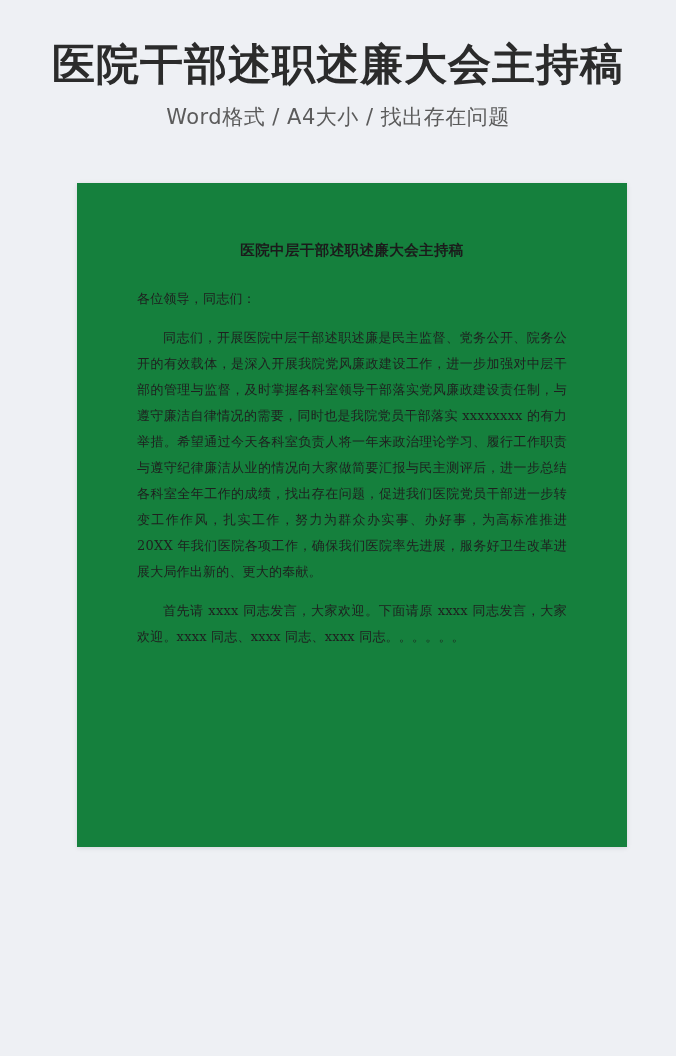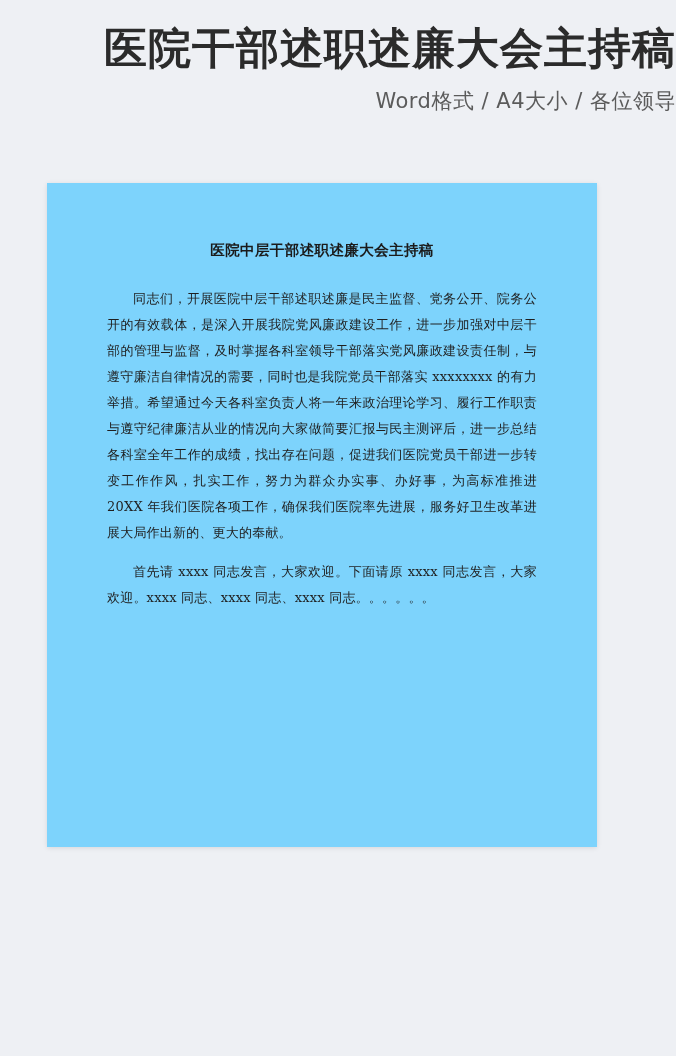--- a/index.html
+++ b/index.html
@@ -13,47 +13,47 @@
     font-family: "Liberation Sans", sans-serif;
     overflow: hidden;
   }
   .page-wrap {
     width: 676px;
     height: 1056px;
     position: relative;
     box-sizing: border-box;
   }
   .header {
-    padding-top: 24px;
-    text-align: right;
+    padding-top: 40px;
+    text-align: center;
   }
   .header-title {
     font-family: "DejaVu Sans", sans-serif;
     font-size: 43px;
     font-weight: bold;
     color: #2b2b2b;
     letter-spacing: 1px;
     line-height: 1.15;
     margin: 0;
   }
   .header-sub {
     margin-top: 14px;
     font-family: "DejaVu Sans", sans-serif;
     font-size: 21px;
     color: #5b5b5b;
     font-weight: normal;
     letter-spacing: 0.5px;
   }
   .doc-sheet {
     position: absolute;
-    left: 47px;
+    left: 77px;
     top: 183px;
     width: 550px;
     height: 664px;
-    background: #7dd3fc;
+    background: #15803d;
     box-shadow: 0 1px 5px rgba(0,0,0,0.10);
     box-sizing: border-box;
     overflow: hidden;
   }
   .doc-inner {
     padding: 58px 60px 0 60px;
   }
   .doc-title {
     text-align: center;
     font-family: "DejaVu Serif", serif;
@@ -78,24 +78,25 @@
     text-indent: 0;
   }
 </style>
 </head>
 <body>
 
 <div class="page-wrap">
 
   <div class="header">
     <div class="header-title">医院干部述职述廉大会主持稿</div>
-    <div class="header-sub">Word格式 / A4大小 / 各位领导</div>
+    <div class="header-sub">Word格式 / A4大小 / 找出存在问题</div>
   </div>
 
   <div class="doc-sheet">
     <div class="doc-inner">
       <div class="doc-title">医院中层干部述职述廉大会主持稿</div>
+      <p class="doc-p no-indent">各位领导，同志们：</p>
       <p class="doc-p">同志们，开展医院中层干部述职述廉是民主监督、党务公开、院务公开的有效载体，是深入开展我院党风廉政建设工作，进一步加强对中层干部的管理与监督，及时掌握各科室领导干部落实党风廉政建设责任制，与遵守廉洁自律情况的需要，同时也是我院党员干部落实 xxxxxxxx 的有力举措。希望通过今天各科室负责人将一年来政治理论学习、履行工作职责与遵守纪律廉洁从业的情况向大家做简要汇报与民主测评后，进一步总结各科室全年工作的成绩，找出存在问题，促进我们医院党员干部进一步转变工作作风，扎实工作，努力为群众办实事、办好事，为高标准推进 20XX 年我们医院各项工作，确保我们医院率先进展，服务好卫生改革进展大局作出新的、更大的奉献。</p>
       <p class="doc-p">首先请 xxxx 同志发言，大家欢迎。下面请原 xxxx 同志发言，大家欢迎。xxxx 同志、xxxx 同志、xxxx 同志。。。。。。</p>
     </div>
   </div>
 
 </div>
 
 </body></html>

